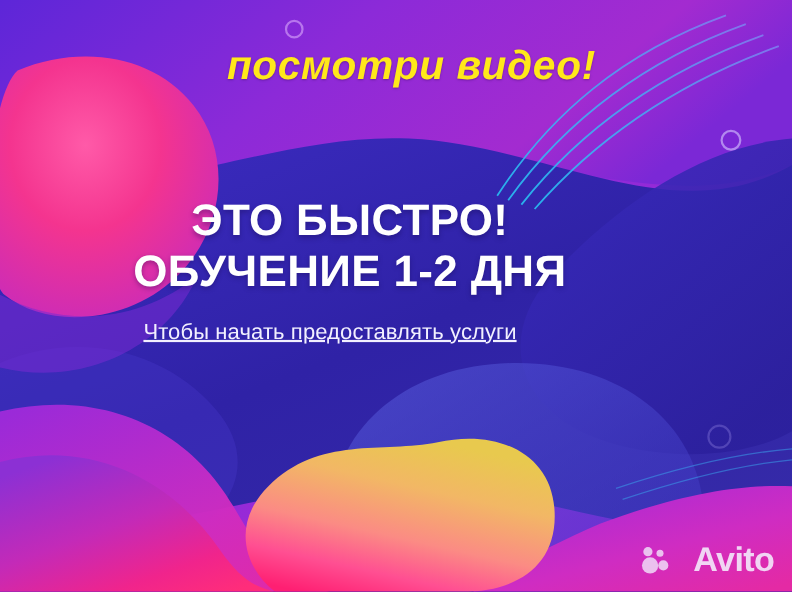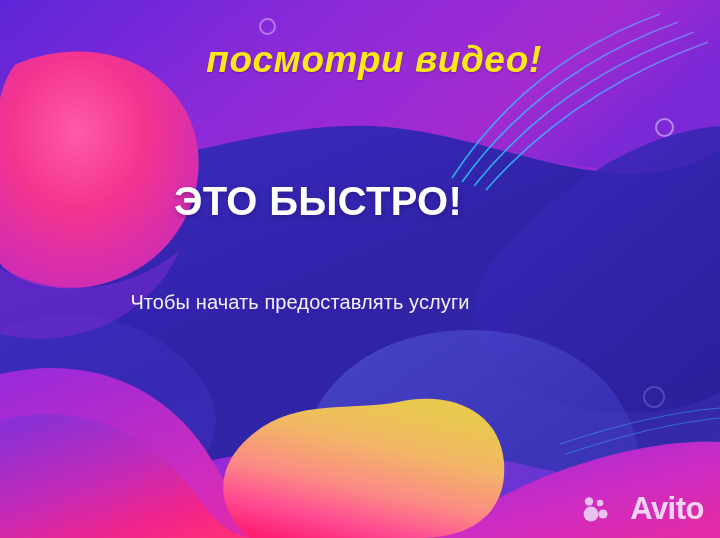--- a/index.html
+++ b/index.html
@@ -70,20 +70,21 @@
     position: absolute;
     top: 288px;
     left: 0;
     width: 600px;
     text-align: center;
     color: #f2f0ff;
     font-size: 20px;
     font-weight: normal;
     line-height: 1.42;
     letter-spacing: 0.1px;
+    text-decoration: underline;
   }
   #subcopy span { display: block; }
 
   
   #watermark {
     position: absolute;
     right: 16px;
     bottom: 14px;
     display: flex;
     align-items: center;
@@ -214,20 +215,21 @@
   <div class="content-layer">
 
     <div class="ring" id="ring-top"></div>
     <div class="ring" id="ring-right"></div>
     <div class="ring" id="ring-bottom"></div>
 
     <div id="kicker">посмотри видео!</div>
 
     <div id="headline">
       <span class="hl-line-1">ЭТО БЫСТРО!</span>
+      <span class="hl-line-2">ОБУЧЕНИЕ 1-2 ДНЯ</span>
     </div>
 
     <div id="subcopy">
       <span>Чтобы начать предоставлять услуги</span>
     </div>
 
     <div id="watermark">
       <svg class="wm-dots" width="28" height="28" viewBox="0 0 28 28" xmlns="http://www.w3.org/2000/svg">
         <circle cx="9" cy="19" r="7.4" fill="#f0dff8" opacity="0.92"></circle>
         <circle cx="7" cy="6.5" r="4.2" fill="#f0dff8" opacity="0.92"></circle>

